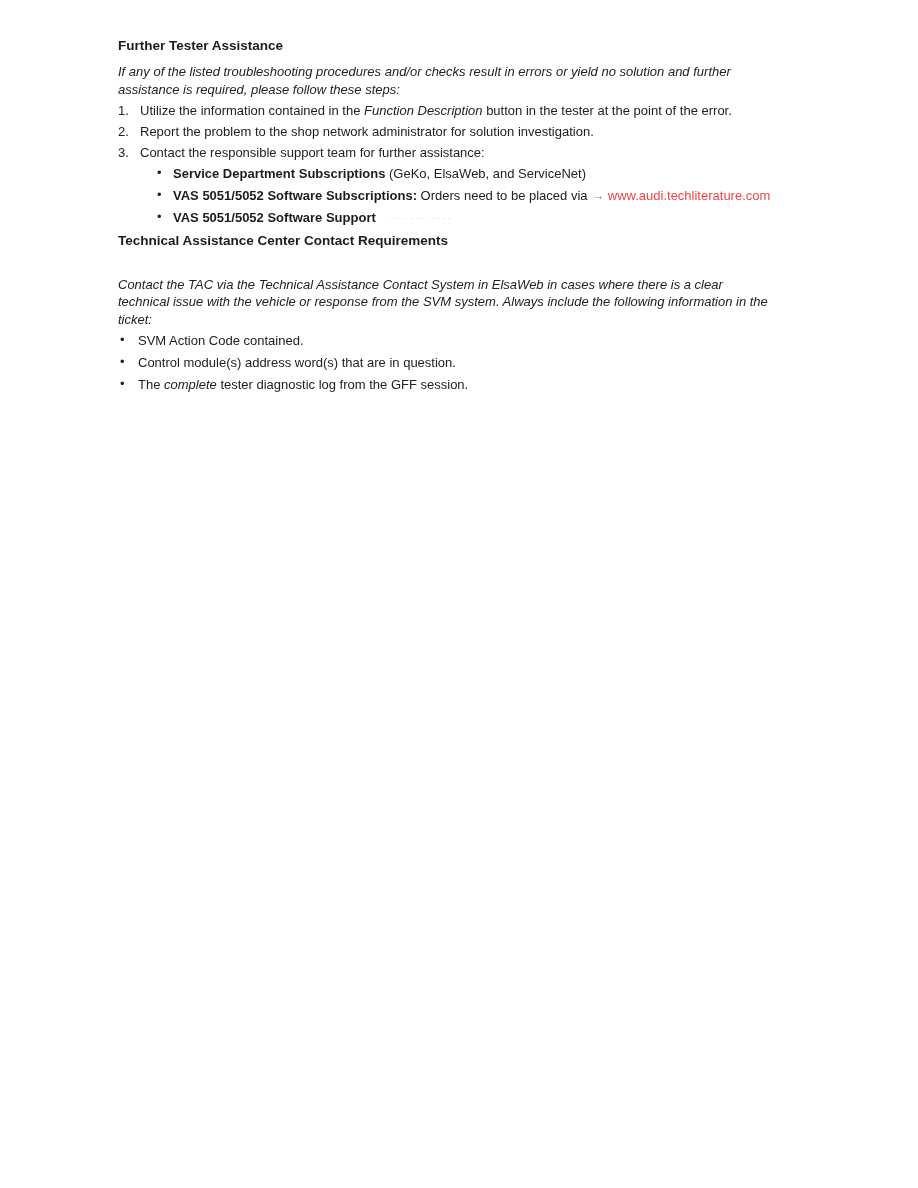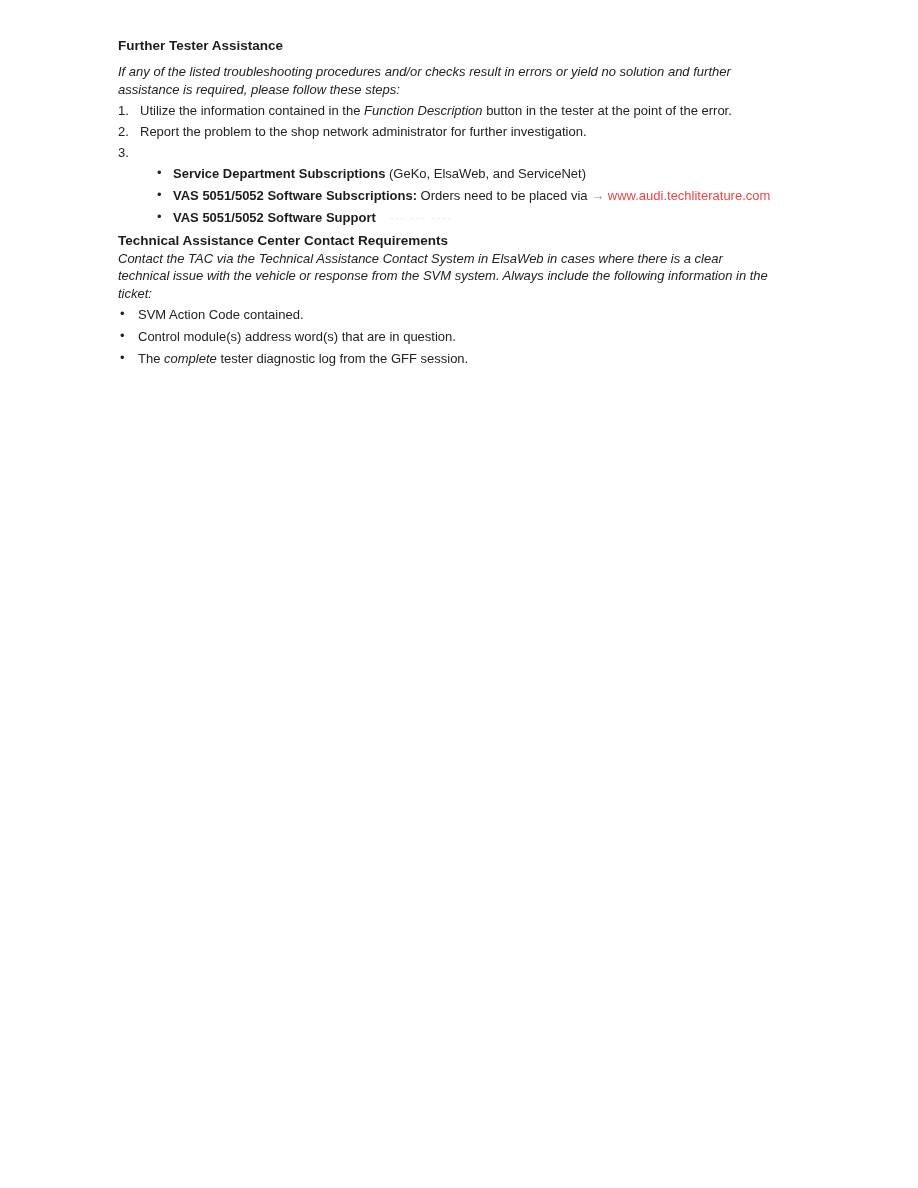--- a/index.html
+++ b/index.html
@@ -26,21 +26,21 @@
   }
   .doc-heading {
     font-size: 13.5px;
     font-weight: bold;
     color: #1c1c1c;
     margin: 0 0 9px 0;
     line-height: 16px;
   }
   .doc-heading.second {
     margin-top: 6px;
-    margin-bottom: 1px;
+    margin-bottom: 27px;
   }
   p.body-par {
     margin: 0 0 4px 0;
     white-space: pre-line;
     font-style: italic;
   }
   .steps {
     margin: 0;
   }
   .step {
@@ -105,24 +105,25 @@
     <p class="body-par">If any of the listed troubleshooting procedures and/or checks result in errors or yield no solution and further
 assistance is required, please follow these steps:</p>
 
     <div class="steps">
       <div class="step">
         <span class="step-num">1.</span>
         <span class="step-text"><span>Utilize the information contained in the </span><i>Function Description</i><span> button in the tester at the point of the error.</span></span>
       </div>
       <div class="step">
         <span class="step-num">2.</span>
-        <span class="step-text"><span>Report the problem to the shop network administrator for further investigation.</span><i></i><span></span></span>
+        <span class="step-text"><span>Report the problem to the shop network administrator for solution investigation.</span><i></i><span></span></span>
       </div>
       <div class="step">
         <span class="step-num">3.</span>
+        <span class="step-text"><span>Contact the responsible support team for further assistance:</span><i></i><span></span></span>
       </div>
     </div>
 
     <div class="sub-bullets">
       <div class="bullet">
         <span class="dot">•</span><b class="run-bold">Service Department Subscriptions</b><span> (GeKo, ElsaWeb, and ServiceNet)</span>
       </div>
       <div class="bullet">
         <span class="dot">•</span><b class="run-bold">VAS 5051/5052 Software Subscriptions:</b><span> Orders need to be placed via </span><span class="arrow">→ </span><a class="doc-link">www.audi.techliterature.com</a>
       </div>

